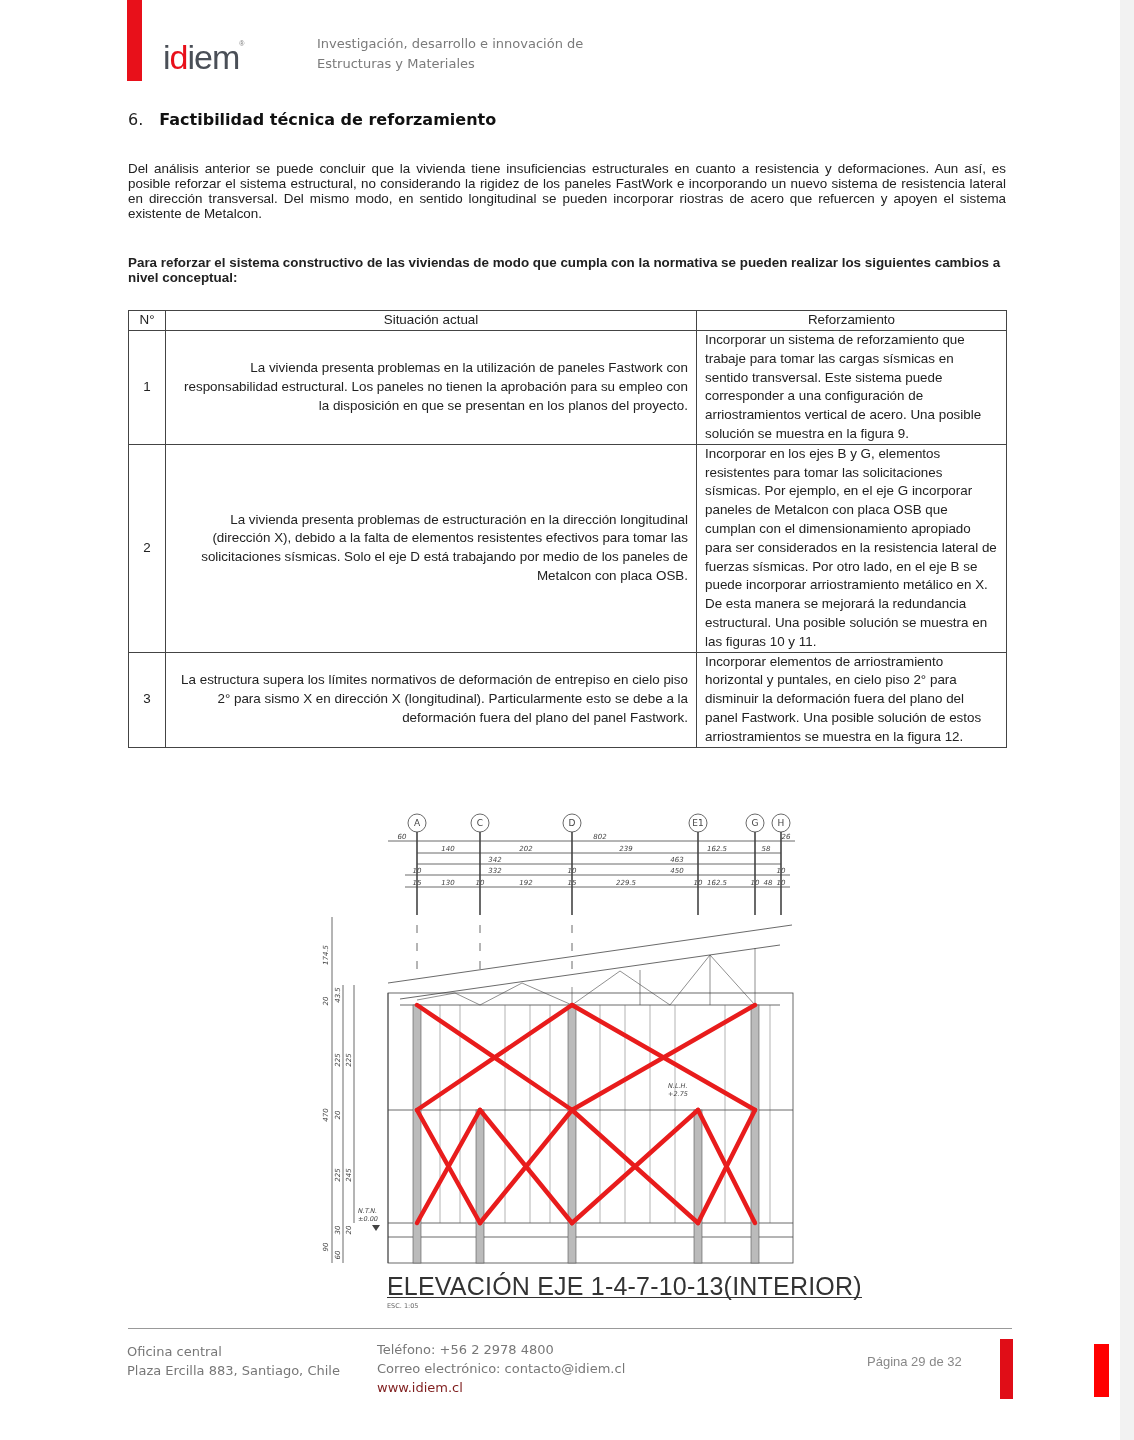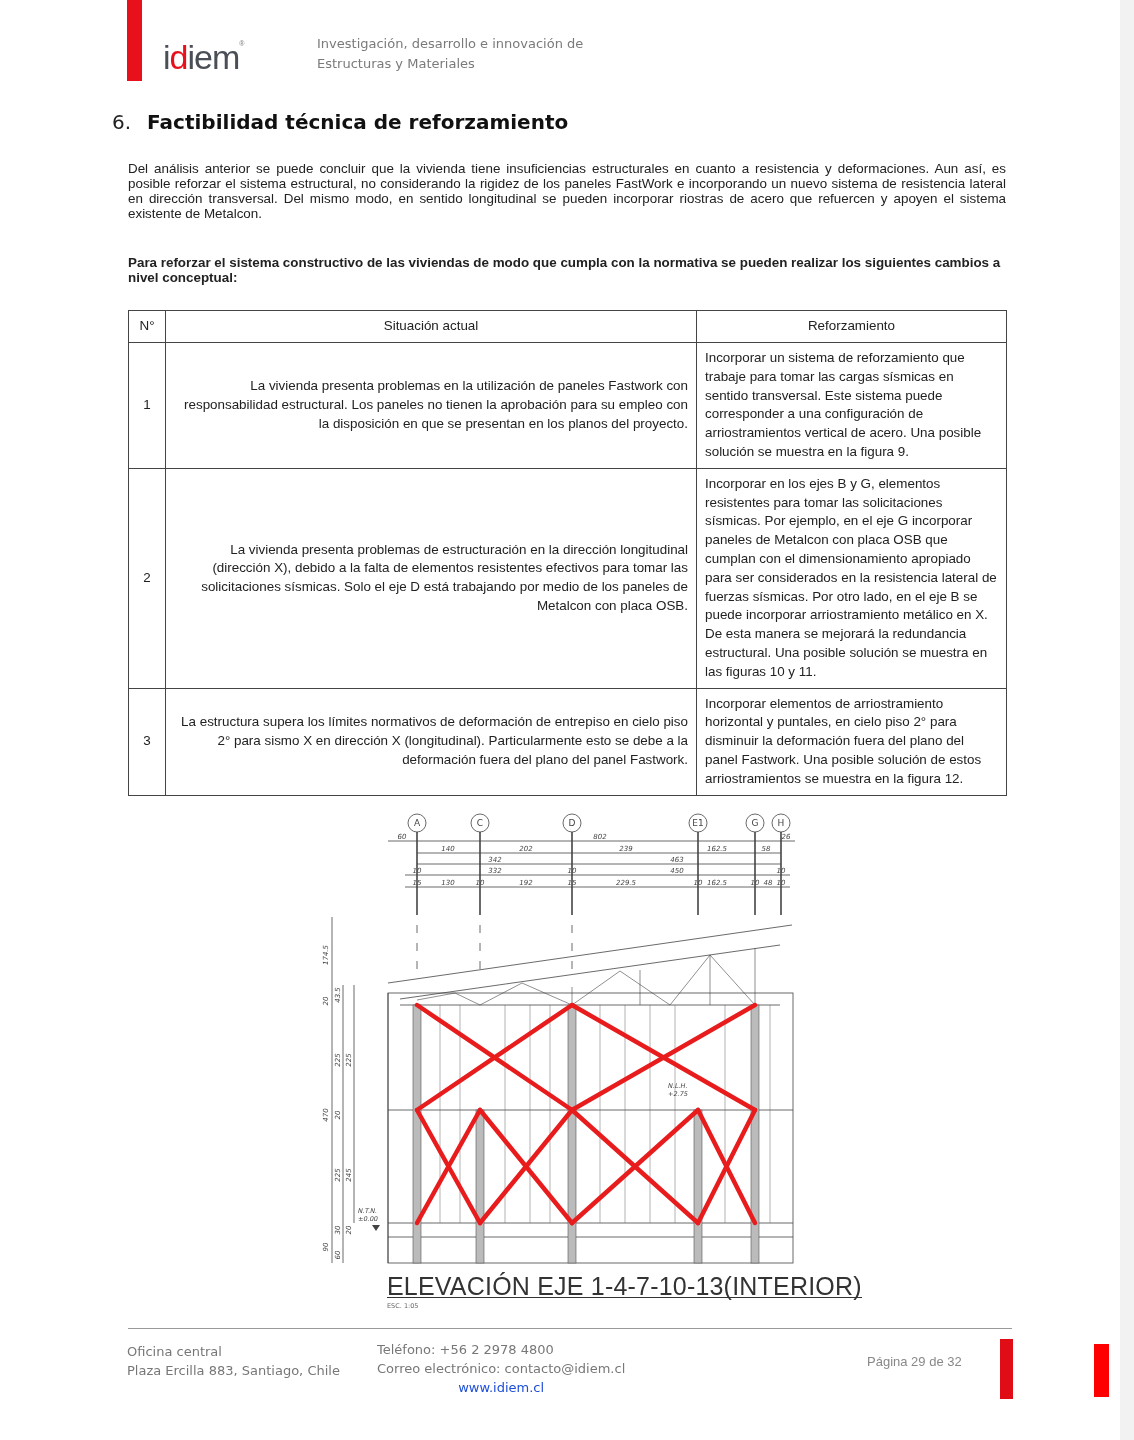--- a/index.html
+++ b/index.html
@@ -7,41 +7,41 @@
     width: 1134px; height: 1440px; position: relative; overflow: hidden;
     background: #ffffff; color: #222;
     font-family: "DejaVu Sans", sans-serif;
   }
   .page-edge { position: absolute; top: 0; right: 0; width: 14px; height: 1440px; background: #f2f2f2; }
   .top-bar { position: absolute; left: 127px; top: 0; width: 15px; height: 81px; background: #e8101a; }
   .logo { position: absolute; left: 163px; top: 40px; font-family: "Liberation Sans", sans-serif; font-size: 34px; letter-spacing: -1px; color: #4a4f57; line-height: 1; }
   .logo .d { color: #e8101a; }
   .logo sup { font-size: 7px; color: #777; vertical-align: top; }
   .tagline { position: absolute; left: 281px; top: 34px; font-size: 13px; line-height: 19.5px; color: #7a7a7a; margin-left: 36px; }
-  .heading { position: absolute; left: 112px; top: 110px; font-size: 20px; color: #111; }
+  .heading { position: absolute; left: 128px; top: 110px; font-size: 16px; color: #111; }
   .heading .num { font-weight: normal; margin-right: 16px; color: #222; }
   .heading .ttl { font-weight: bold; }
   .para { position: absolute; left: 128px; width: 878px; font-family: "Liberation Sans", sans-serif; font-size: 13.4px; line-height: 15px; text-align: justify; color: #222; }
   .p1 { top: 161px; }
   .p2 { top: 255px; text-align: left; font-weight: bold; }
   table.reinf { position: absolute; left: 128px; top: 310px; width: 879px; border-collapse: collapse; font-family: "Liberation Sans", sans-serif; font-size: 13.4px; line-height: 18.8px; color: #222; }
-  table.reinf th, table.reinf td { border: 1px solid #444; padding: 6px 8px; vertical-align: middle; }
+  table.reinf th, table.reinf td { border: 1px solid #444; padding: 0 8px; vertical-align: middle; }
   table.reinf th { font-weight: normal; text-align: center; height: 19px; }
   table.reinf td.n { text-align: center; width: 20px; padding: 0; }
   table.reinf th.n { width: 36px; padding: 0; }
   table.reinf td.cur { width: 514px; text-align: right; }
   table.reinf td.ref { vertical-align: top; }
   .figure { position: absolute; left: 300px; top: 805px; width: 510px; height: 515px; }
   .fig-title { position: absolute; left: 387px; top: 1275px; font-family: "Liberation Sans", sans-serif; font-size: 25px; color: #333; border-bottom: 1.5px solid #333; line-height: 22px; letter-spacing: 0.2px; }
   .fig-scale { position: absolute; left: 387px; top: 1302px; font-size: 6.5px; color: #666; }
   .foot-line { position: absolute; left: 128px; top: 1328px; width: 884px; height: 1px; background: #999; }
   .foot { position: absolute; font-size: 13px; line-height: 19px; color: #777; }
   .f1 { left: 127px; top: 1342px; }
   .f2 { left: 377px; top: 1340px; }
-  .f2 .web { color: #1d4ed8; text-align: center; }
+  .f2 .web { color: #7f1d1d; }
   .pager { position: absolute; left: 867px; top: 1354px; font-size: 13px; color: #888; font-family: "Liberation Sans", sans-serif; }
   .red-mark1 { position: absolute; left: 1000px; top: 1339px; width: 13px; height: 60px; background: #e00d17; }
   .red-mark2 { position: absolute; left: 1094px; top: 1344px; width: 15px; height: 53px; background: #ff0000; }
 </style>
 </head>
 <body>
 
 <div class="page-edge"></div>
 <div class="top-bar"></div>
 

